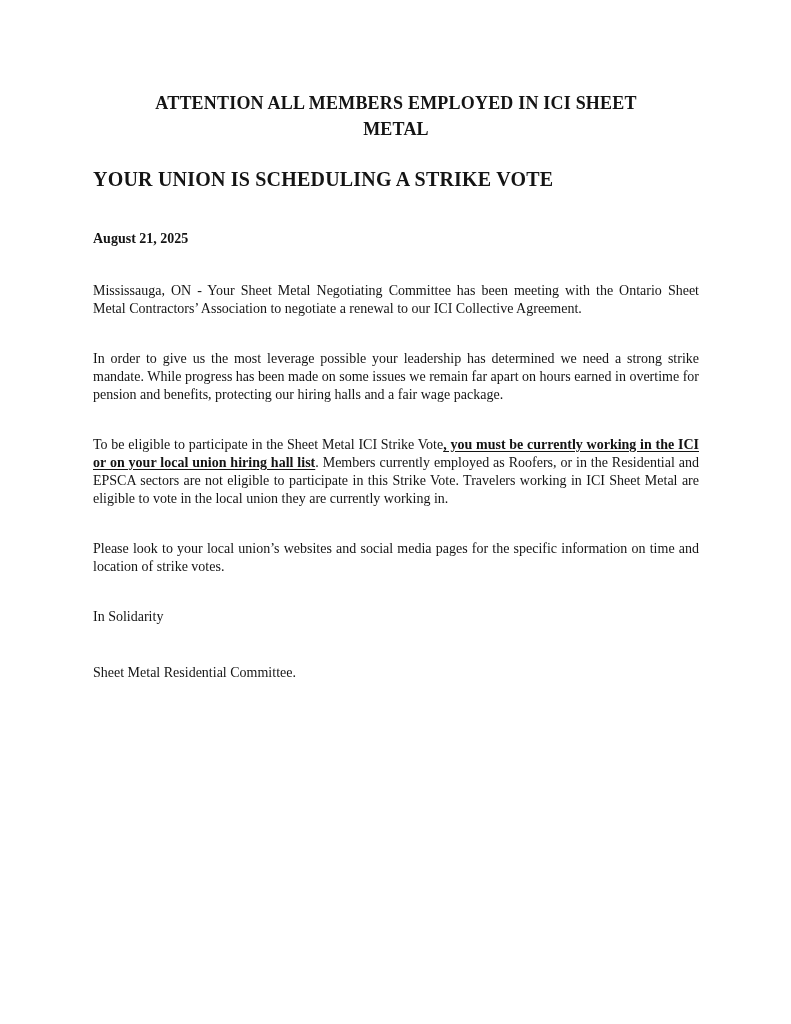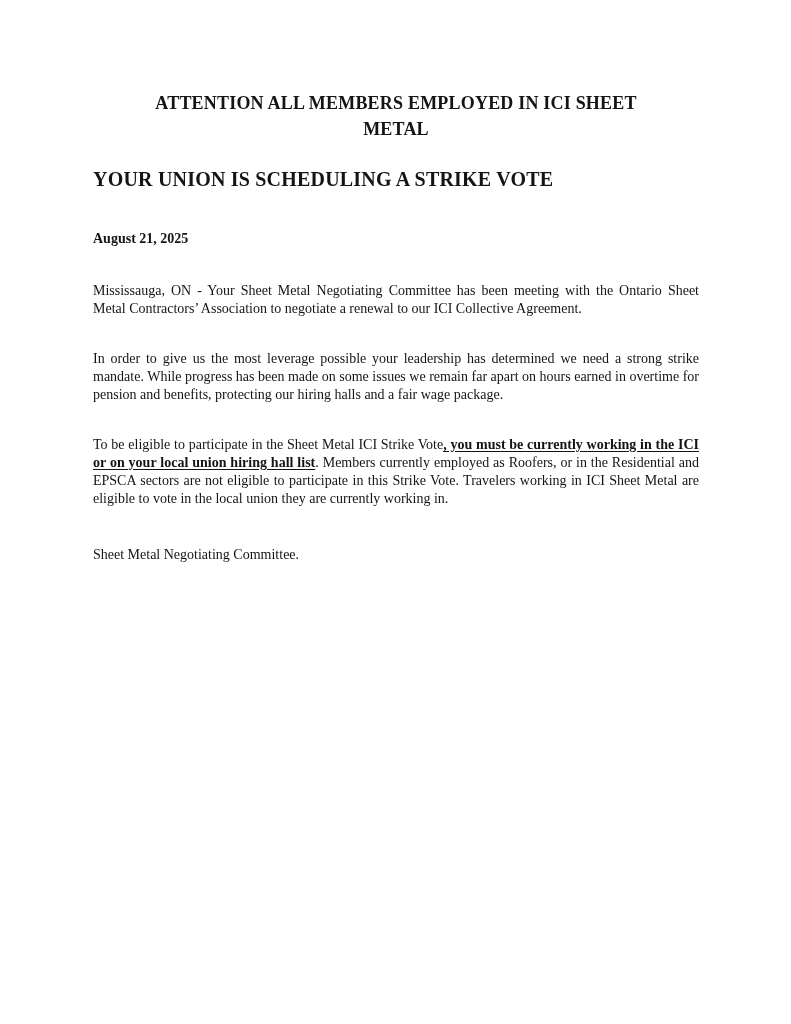--- a/index.html
+++ b/index.html
@@ -64,19 +64,21 @@
     <div class="heading-secondary">YOUR UNION IS SCHEDULING A STRIKE VOTE</div>
 
     <div class="doc-date">August 21, 2025</div>
 
     <p class="para first-body">Mississauga, ON - Your Sheet Metal Negotiating Committee has been meeting with the Ontario Sheet Metal Contractors’ Association to negotiate a renewal to our ICI Collective Agreement.</p>
 
     <p class="para">In order to give us the most leverage possible your leadership has determined we need a strong strike mandate.  While progress has been made on some issues we remain far apart on hours earned in overtime for pension and benefits, protecting our hiring halls and a fair wage package.</p>
 
     <p class="para"><span>To be eligible to participate in the Sheet Metal ICI Strike Vote</span><span class="emphasis">, you must be currently working in the ICI or on your local union hiring hall list</span><span>. Members currently employed as Roofers, or in the Residential and EPSCA sectors are not eligible to participate in this Strike Vote.  Travelers working in ICI Sheet Metal are eligible to vote in the local union they are currently working in.</span></p>
 
+    <p class="para">Please look to your local union’s websites and social media pages for the specific information on time and location of strike votes.</p>
 
 
+    <p class="para no-justify">In Solidarity</p>
 
-    <p class="para no-justify signature">Sheet Metal Negotiating Committee.</p>
+    <p class="para no-justify signature">Sheet Metal Residential Committee.</p>
 
   </div>
 </div>
 
 </body></html>

